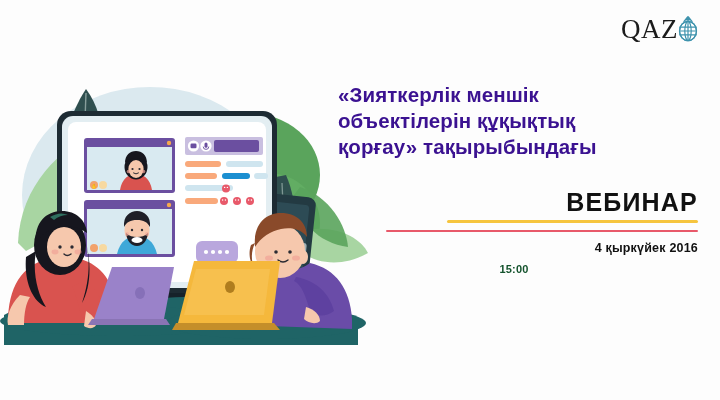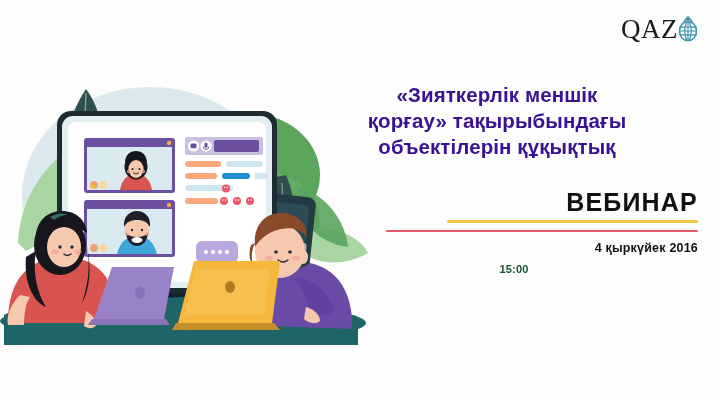--- a/index.html
+++ b/index.html
@@ -12,22 +12,22 @@
 
   
   #logo{position:absolute;right:22px;top:14px;display:flex;align-items:center;
         font-family:"Liberation Serif","DejaVu Serif",serif;}
   .logo-word{font-size:27px;letter-spacing:.5px;color:#1b1b1b;line-height:1;}
   .logo-emblem{position:relative;width:26px;height:30px;margin:0 -3px;}
   .logo-emblem svg{display:block;}
 
   
   #headline{
-    position:absolute;left:313px;top:82px;width:368px;
-    text-align:center;color:#3b1291;
+    position:absolute;left:338px;top:82px;width:368px;
+    text-align:left;color:#3b1291;
     font-size:20.5px;font-weight:bold;line-height:1.27;letter-spacing:.1px;
   }
   #webinar{
     position:absolute;left:330px;top:188px;width:368px;
     text-align:right;color:#111111;
     font-size:25px;font-weight:bold;letter-spacing:1.2px;
   }
   .rule{position:absolute;}
   #rule-yellow{left:447px;top:220px;width:251px;height:2.5px;background:#f6c53f;border-radius:2px;}
   #rule-pink{left:386px;top:230px;width:312px;height:2px;background:#e8596a;border-radius:2px;}
@@ -60,22 +60,22 @@
           <ellipse cx="13" cy="17" rx="3.2" ry="9.6"></ellipse>
           <path d="M4.5 13.2 H21.5 M4.5 17 H21.5 M4.5 20.8 H21.5"></path>
           <path d="M13 7.4 V26.6"></path>
         </g>
       </svg>
     </span>
   </div>
 
   <div id="headline">
     <div>«Зияткерлік меншік</div>
+    <div>объектілерін құқықтық</div>
     <div>қорғау» тақырыбындағы</div>
-    <div>объектілерін құқықтық</div>
   </div>
 
   <div id="webinar">ВЕБИНАР</div>
 
   <div class="rule" id="rule-yellow"></div>
   <div class="rule" id="rule-pink"></div>
 
   <div id="date">4 қыркүйек 2016</div>
   <div id="time">15:00</div>
 

